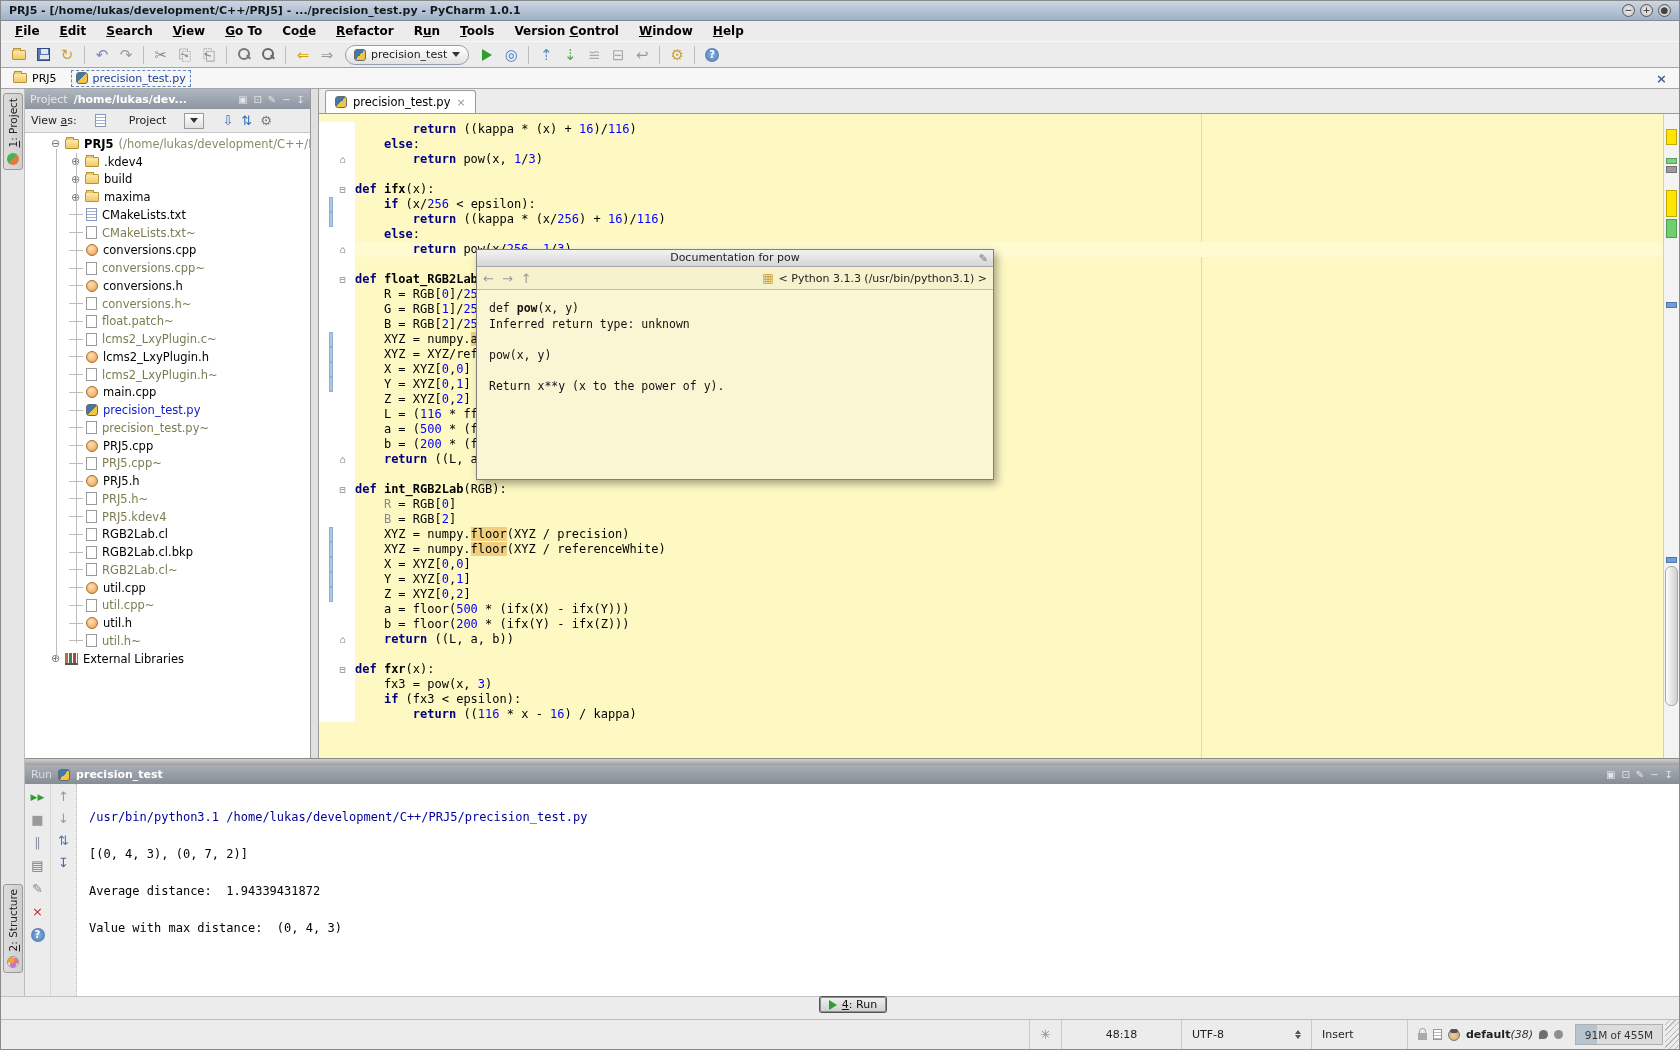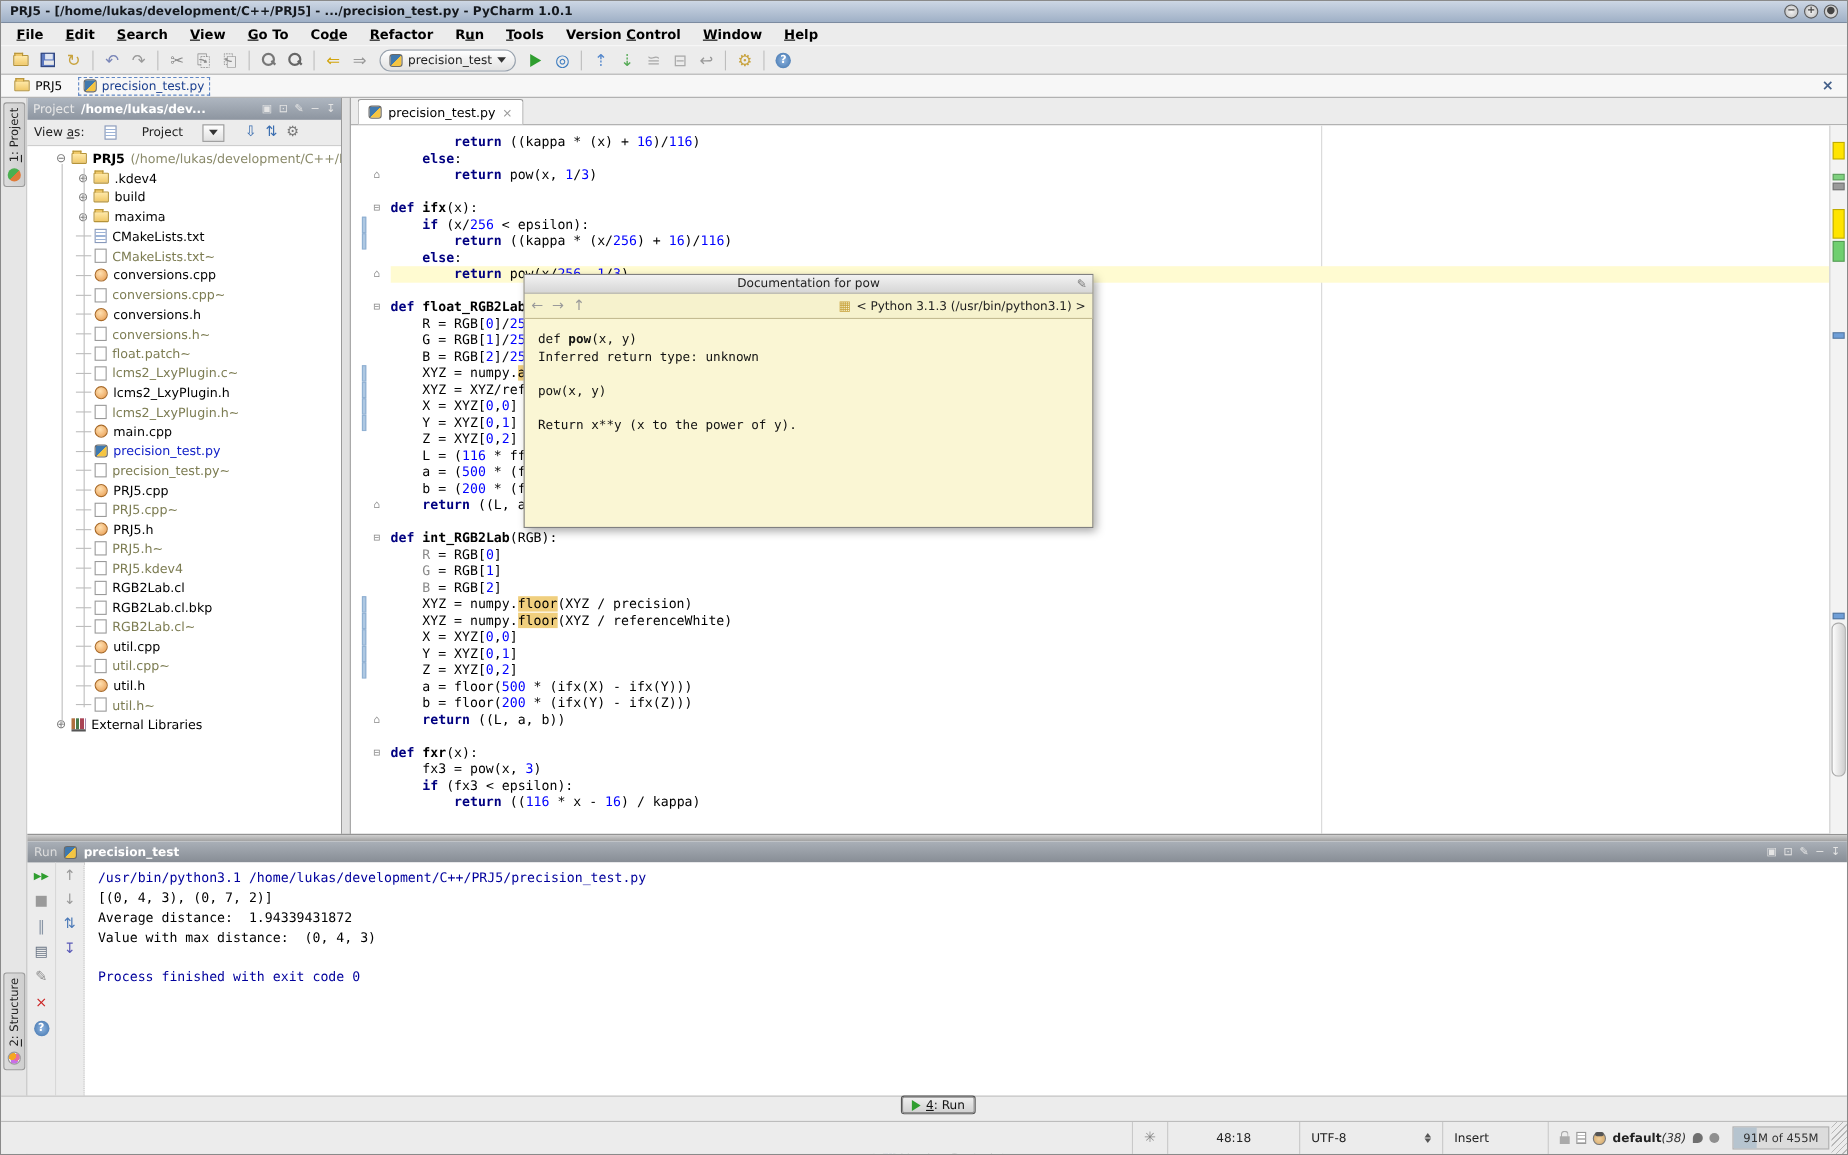--- a/index.html
+++ b/index.html
@@ -84,21 +84,21 @@
   .tlabel.dim { color:#7c7c52; }
   .tlabel.blue { color:#1322c8; }
   .tsuffix { color:#8a8a6a; margin-left:5px; }
   
   #editor-col { position:absolute; left:311px; right:0; top:0; height:669px; }
   #vsplit { position:absolute; left:-1px; top:0; bottom:0; width:8px; background:#e0e0e0; border-right:1px solid #9a9a9a; }
   #tabbar { position:absolute; top:0; left:7px; right:0; height:25px; background:#ececec; border-bottom:1px solid #9a9a9a; display:flex; align-items:flex-end; padding-left:6px; }
   .etab { height:23px; background:#fff; border:1px solid #9a9a9a; border-bottom:none; border-radius:3px 3px 0 0;
     display:flex; align-items:center; gap:6px; padding:0 9px; font-size:11.5px; }
   .etab .x { color:#999; font-size:11px; }
-  #editor { position:absolute; top:25px; left:7px; right:0; height:644px; background:#ffffff; overflow:hidden; }
+  #editor { position:absolute; top:25px; left:7px; right:0; height:644px; background:#fef9c3; overflow:hidden; }
   #marginline { position:absolute; left:882px; top:0; bottom:0; width:1px; background:#d8d8d8; }
   #elines { position:absolute; top:8px; left:0; right:16px; }
   .eline { height:15px; display:flex; font:12px "DejaVu Sans Mono","Liberation Mono",monospace; line-height:15px; white-space:pre; }
   .egut { width:36px; flex:none; position:relative; background:#fff; }
   .chg { position:absolute; left:10px; top:0; bottom:0; width:4px; background:#aec8e2; border:1px solid #8fb0d2; }
   .fmark { position:absolute; left:17px; top:0; width:13px; text-align:center; color:#8a8a8a; font-size:10px; line-height:15px; }
   .ecode { flex:1; }
   .eline.cur .ecode { background:#fffbd1; }
   .kw { color:#000080; font-weight:bold; }
   .num { color:#0000ff; }
@@ -125,21 +125,21 @@
   #runpanel { position:absolute; left:24px; right:0; top:676px; height:231px; background:#ececec; }
   #run-header { height:19px; background:linear-gradient(#a9afb7,#878d95); display:flex; align-items:center; padding:0 6px; gap:6px; font-size:11px; color:#ddd; }
   #run-header b { color:#fff; }
   #run-body { position:absolute; top:19px; left:0; right:0; bottom:0; }
   #run-col1 { position:absolute; left:0; top:0; bottom:0; width:26px; border-right:1px solid #d8d8d8;
     display:flex; flex-direction:column; align-items:center; padding-top:6px; gap:9px; }
   #run-col2 { position:absolute; left:26px; top:0; bottom:0; width:26px; border-right:1px dotted #b8b8b8;
     display:flex; flex-direction:column; align-items:center; padding-top:6px; gap:8px; }
   .ricon { font-size:13px; line-height:14px; }
   #console { position:absolute; left:52px; right:0; top:0; bottom:0; background:#fff; padding:7px 0 0 12px; }
-  .cline { height:18px; line-height:18px; font:12px "DejaVu Sans Mono","Liberation Mono",monospace; white-space:pre; color:#000; }
+  .cline { height:18px; line-height:18px; font:12px "DejaVu Sans Mono","Liberation Mono",monospace; white-space:pre; color:#000;margin-top:19px; }
   .cline.blue { color:#00009c; }
   
   #twbar { position:absolute; left:0; right:0; top:907px; height:23px; background:#ececec; border-top:1px solid #c2c2c2;
     display:flex; align-items:center; padding-left:26px; gap:9px;flex-direction:column; }
   .twbtn { height:18px; border:1px solid #8f8f8f; border-radius:2px; background:linear-gradient(#fbfbfb,#dcdcdc);
     display:flex; align-items:center; gap:5px; padding:0 8px; font-size:11px; color:#111; }
   .twbtn.active { box-shadow:0 0 0 1px #555; background:linear-gradient(#eee,#d2d2d2); }
   .tw-ic { width:11px; height:11px; display:inline-block; }
   .tw-run { width:0; height:0; border-top:5px solid transparent; border-bottom:5px solid transparent; border-left:8px solid #2f9e2f; }
   .tw-todo { border-radius:50%; background:radial-gradient(circle at 40% 35%,#ffe0b0,#e89a4e); border:1px solid #a86a28; }
@@ -573,21 +573,20 @@
           <div class="eline"><span class="egut"><span class="chg"></span></span><span class="ecode">    X = XYZ[<span class="num">0</span>,<span class="num">0</span>]</span></div>
           <div class="eline"><span class="egut"><span class="chg"></span></span><span class="ecode">    Y = XYZ[<span class="num">0</span>,<span class="num">1</span>]</span></div>
           <div class="eline"><span class="egut"></span><span class="ecode">    Z = XYZ[<span class="num">0</span>,<span class="num">2</span>]</span></div>
           <div class="eline"><span class="egut"></span><span class="ecode">    L = (<span class="num">116</span> * ff</span></div>
           <div class="eline"><span class="egut"></span><span class="ecode">    a = (<span class="num">500</span> * (f</span></div>
           <div class="eline"><span class="egut"></span><span class="ecode">    b = (<span class="num">200</span> * (f</span></div>
           <div class="eline"><span class="egut"><span class="fmark">⌂</span></span><span class="ecode">    <span class="kw">return</span> ((L, a</span></div>
           <div class="eline"><span class="egut"></span><span class="ecode"></span></div>
           <div class="eline"><span class="egut"><span class="fmark">⊟</span></span><span class="ecode"><span class="kw">def</span> <span class="fn">int_RGB2Lab</span>(RGB):</span></div>
           <div class="eline"><span class="egut"></span><span class="ecode">    <span class="dimv">R</span> = RGB[<span class="num">0</span>]</span></div>
-          <div class="eline"><span class="egut"></span><span class="ecode">    <span class="dimv">G</span> = RGB[<span class="num">1</span>]</span></div>
           <div class="eline"><span class="egut"></span><span class="ecode">    <span class="dimv">B</span> = RGB[<span class="num">2</span>]</span></div>
           <div class="eline"><span class="egut"><span class="chg"></span></span><span class="ecode">    XYZ = numpy.<span class="hl">floor</span>(XYZ / precision)</span></div>
           <div class="eline"><span class="egut"><span class="chg"></span></span><span class="ecode">    XYZ = numpy.<span class="hl">floor</span>(XYZ / referenceWhite)</span></div>
           <div class="eline"><span class="egut"><span class="chg"></span></span><span class="ecode">    X = XYZ[<span class="num">0</span>,<span class="num">0</span>]</span></div>
           <div class="eline"><span class="egut"><span class="chg"></span></span><span class="ecode">    Y = XYZ[<span class="num">0</span>,<span class="num">1</span>]</span></div>
           <div class="eline"><span class="egut"><span class="chg"></span></span><span class="ecode">    Z = XYZ[<span class="num">0</span>,<span class="num">2</span>]</span></div>
           <div class="eline"><span class="egut"></span><span class="ecode">    a = floor(<span class="num">500</span> * (ifx(X) - ifx(Y)))</span></div>
           <div class="eline"><span class="egut"></span><span class="ecode">    b = floor(<span class="num">200</span> * (ifx(Y) - ifx(Z)))</span></div>
           <div class="eline"><span class="egut"><span class="fmark">⌂</span></span><span class="ecode">    <span class="kw">return</span> ((L, a, b))</span></div>
           <div class="eline"><span class="egut"></span><span class="ecode"></span></div>

